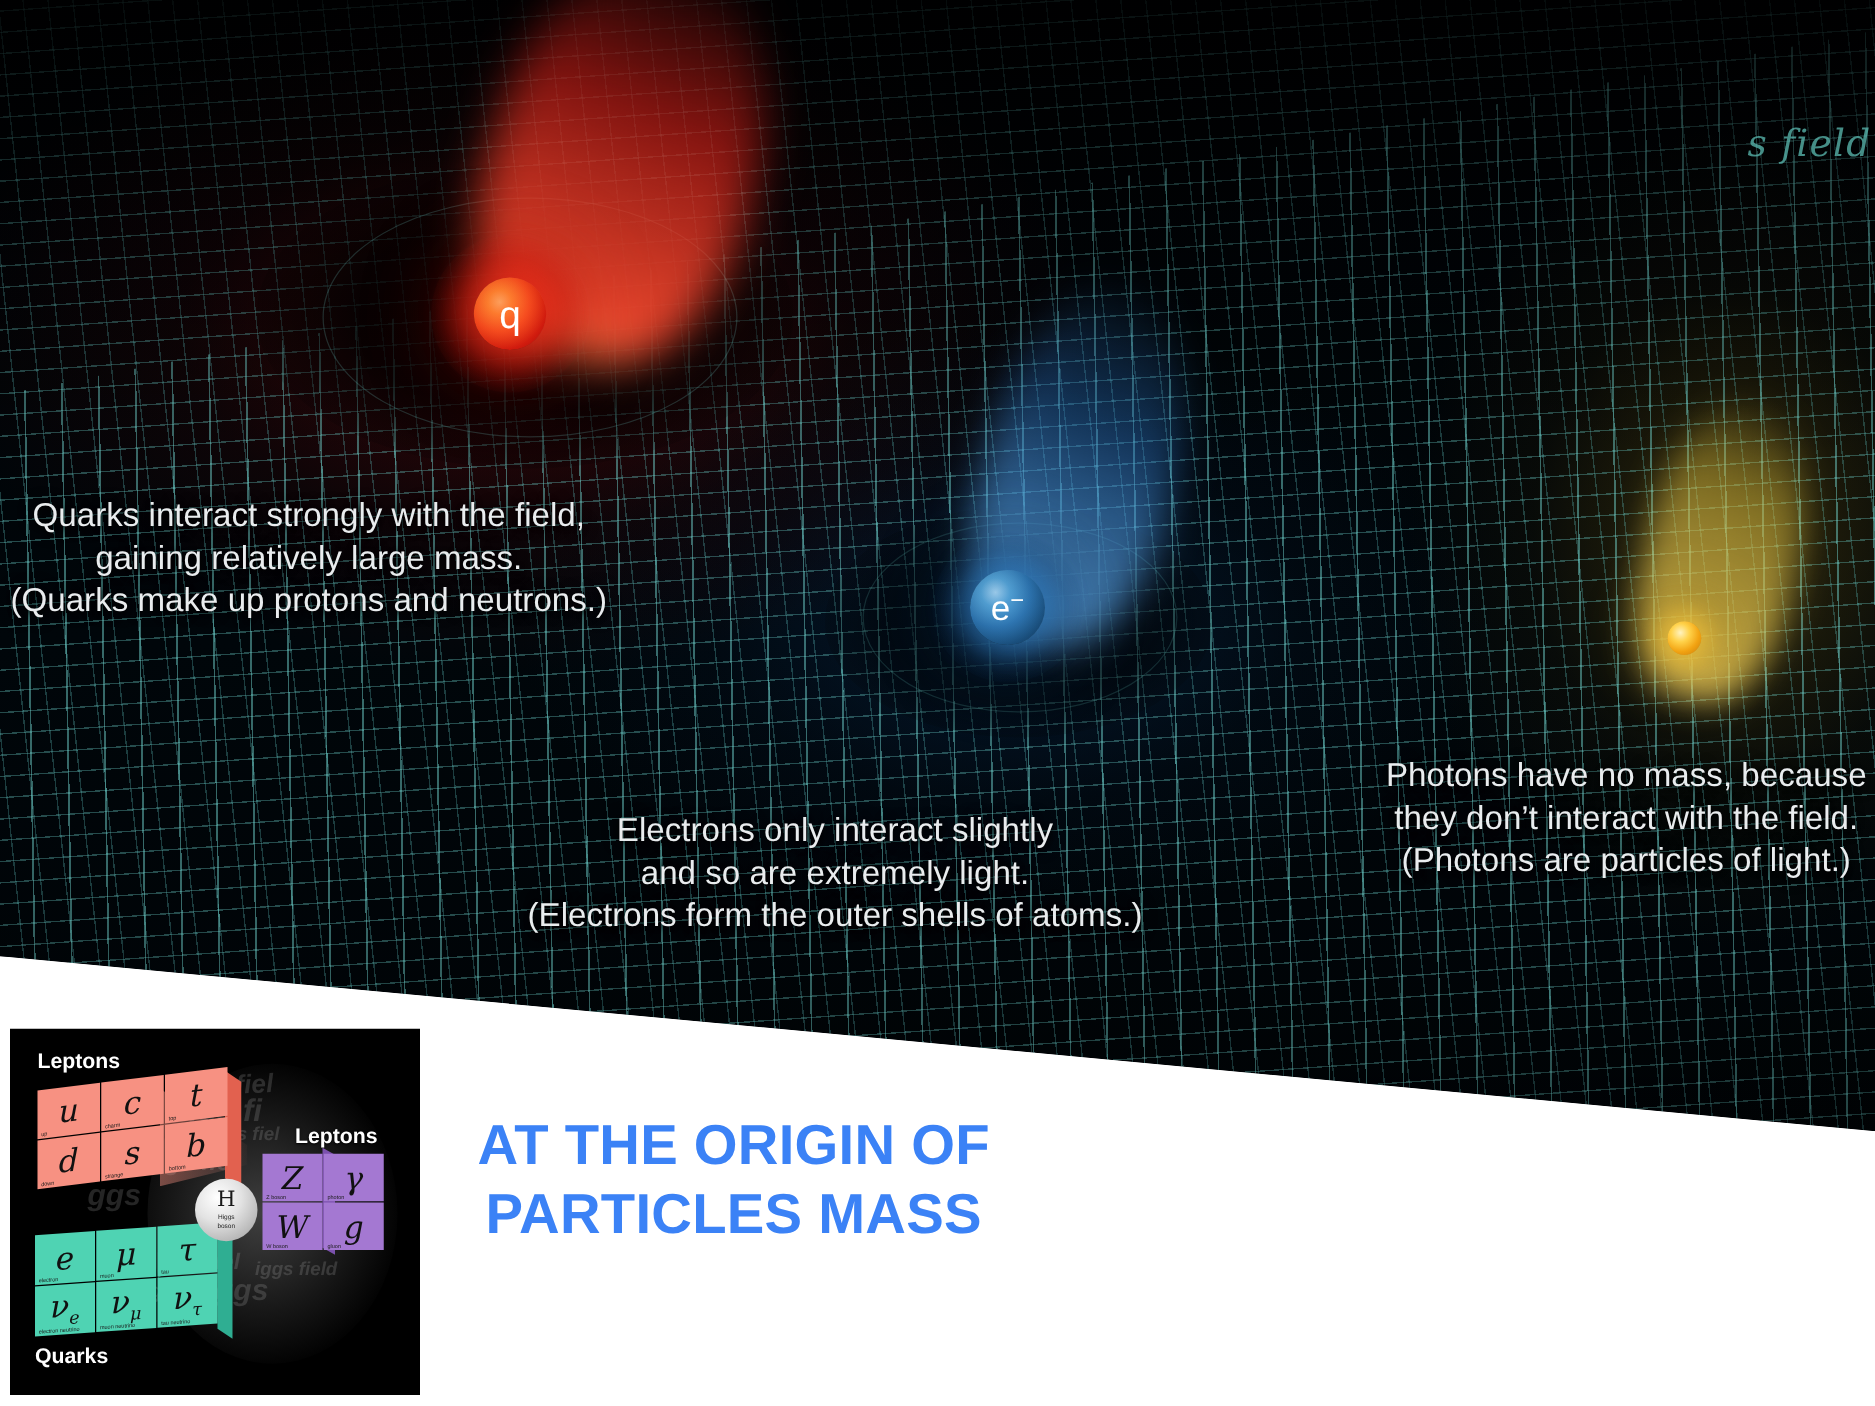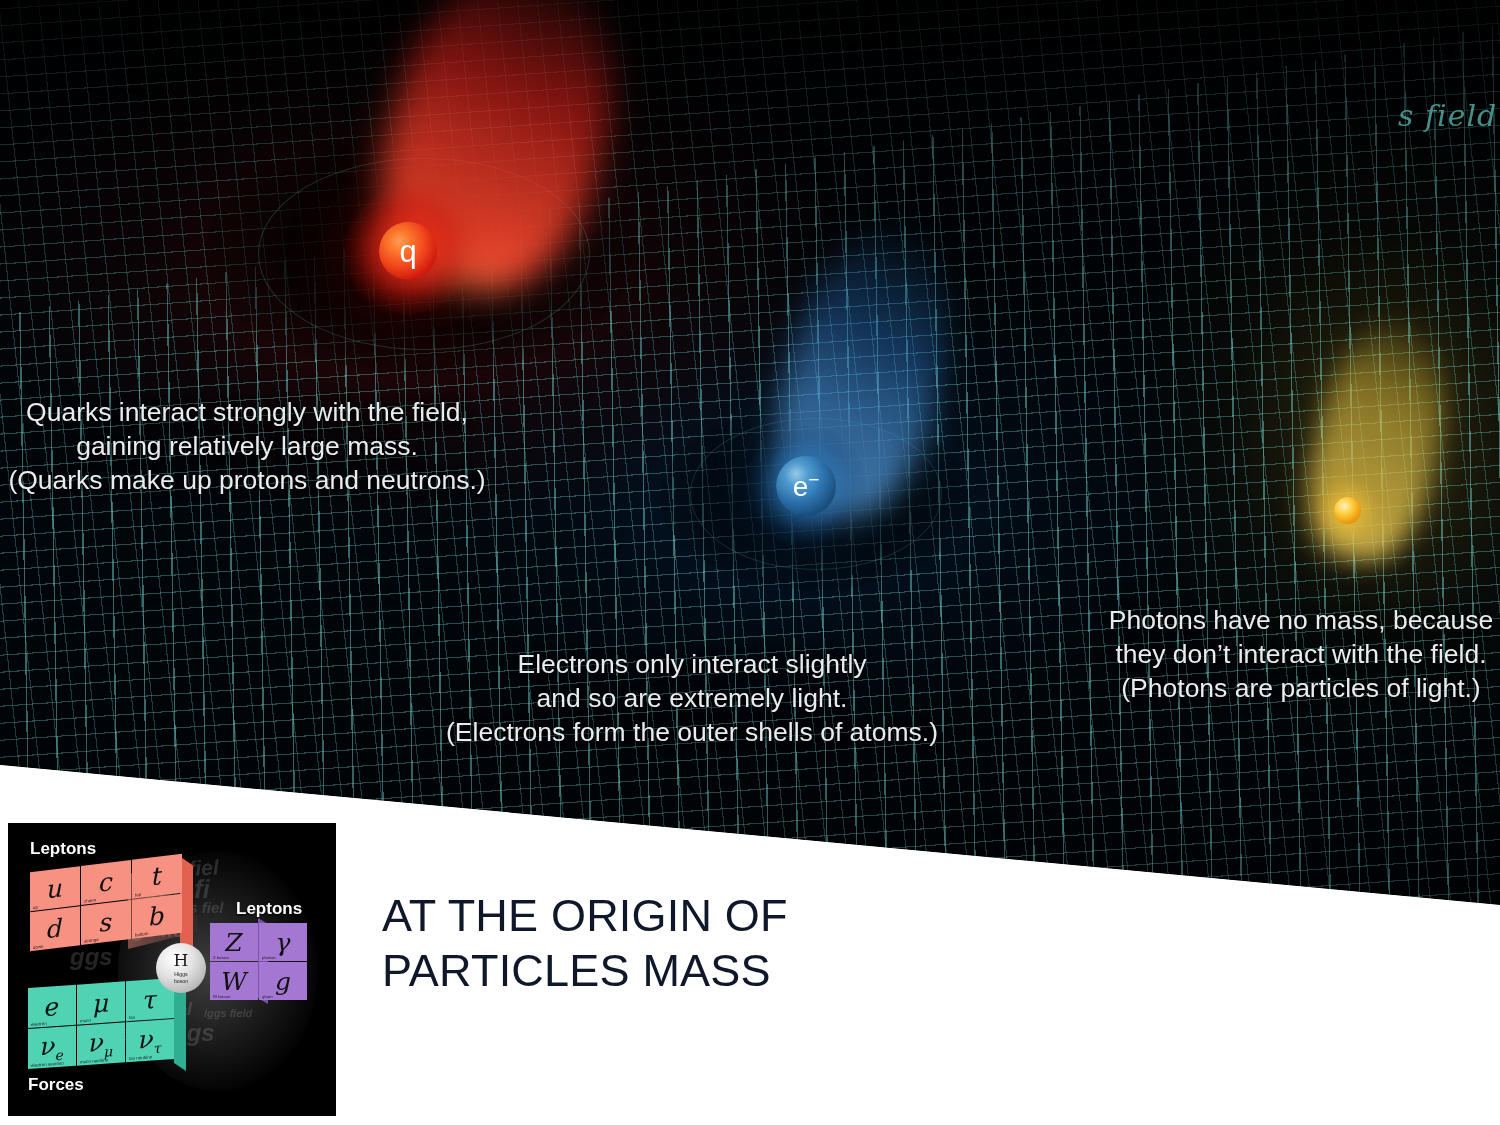--- a/index.html
+++ b/index.html
@@ -87,21 +87,21 @@
   
   .field-word{position:absolute;left:1398px;top:98px;font-style:italic;font-size:30px;
      color:rgba(92,190,180,.75);letter-spacing:1px;white-space:nowrap;
      font-family:"DejaVu Serif",serif;}
 
   
   .caption{position:absolute;color:#e9ecee;font-family:"Liberation Sans",sans-serif;
      font-size:26.5px;line-height:1.28;text-align:center;white-space:pre-line;
      text-shadow:0 1px 4px rgba(0,0,0,.95),0 0 12px rgba(0,0,0,.8);}
   #cap-quark{left:-8px;top:396px;width:510px;}
-  #cap-electron{left:412px;top:648px;width:560px;}
+  #cap-electron{left:388px;top:648px;width:560px;}
   #cap-photon{left:1095px;top:604px;width:412px;}
 
   
   #logo{position:absolute;left:1288px;top:0;width:212px;height:345px;}
   .logo-wedge2{position:absolute;left:0;top:0;width:212px;height:345px;background:#ffffff;
      -webkit-clip-path:polygon(10px 0, 212px 0, 212px 345px, 166px 345px);
      clip-path:polygon(10px 0, 212px 0, 212px 345px, 166px 345px);}
   .logo-block{position:absolute;left:77px;top:55px;width:55px;height:230px;background:#e1121a;z-index:4;}
   .logo-letters{position:absolute;left:77px;top:55px;width:55px;height:230px;z-index:5;
      display:flex;flex-direction:column;justify-content:center;align-items:center;}
@@ -112,23 +112,23 @@
      background:#e1121a;z-index:3;}
   .logo-dot-shadow{position:absolute;left:72px;top:292px;width:50px;height:50px;border-radius:50%;
      background:#3b3735;z-index:2;}
   .logo-ghost{position:absolute;left:96px;top:34px;width:22px;height:275px;background:#272424;z-index:1;opacity:.95;}
 
   
   #bottom{position:absolute;left:0;top:765px;width:1500px;height:360px;background:#ffffff;z-index:6;
      -webkit-clip-path:polygon(0 0,1500px 140px,1500px 360px,0 360px);
      clip-path:polygon(0 0,1500px 140px,1500px 360px,0 360px);}
 
-  #title{position:absolute;left:382px;top:889px;z-index:8;color:#0f172a;
-     font-family:"Liberation Sans",sans-serif;font-weight:400;font-size:45px;line-height:1.22;
-     white-space:pre-line;letter-spacing:.2px;}
+  #title{position:absolute;left:382px;top:889px;z-index:8;color:#3b82f6;
+     font-family:"Liberation Sans",sans-serif;font-weight:700;font-size:45px;line-height:1.22;
+     white-space:pre-line;letter-spacing:.2px;text-align:center;}
 
   
   #sm{position:absolute;left:8px;top:823px;width:328px;height:293px;background:#000;z-index:8;overflow:hidden;}
   #sm .fieldfog{position:absolute;left:110px;top:28px;width:200px;height:240px;border-radius:50%;
      background:radial-gradient(ellipse at 45% 50%, rgba(210,210,210,.30) 0%, rgba(150,150,150,.16) 45%, rgba(0,0,0,0) 75%);}
   #sm .fogword{position:absolute;color:rgba(205,205,205,.18);font-style:italic;font-weight:700;
      font-family:"Liberation Sans",sans-serif;white-space:nowrap;}
   #sm .grp-title{position:absolute;color:#fff;font-weight:700;font-size:17px;
      font-family:"Liberation Sans",sans-serif;text-shadow:0 1px 2px #000;}
   .cubes{position:absolute;display:grid;gap:1px;}
@@ -222,21 +222,21 @@
   <div id="sm">
     <div class="fieldfog"></div>
 
     <div class="fogword" style="left:150px;top:34px;font-size:21px;transform:rotate(-3deg);">gs fiel</div>
     <div class="fogword" style="left:128px;top:52px;font-size:25px;">iggs fi</div>
     <div class="fogword" style="left:148px;top:76px;font-size:15px;">Higgs fiel</div>
     <div class="fogword" style="left:124px;top:96px;font-size:20px;">gs fiel</div>
     <div class="fogword" style="left:62px;top:120px;font-size:24px;">ggs</div>
     <div class="fogword" style="left:158px;top:176px;font-size:18px;">fiel</div>
     <div class="fogword" style="left:140px;top:196px;font-size:24px;">Higgs</div>
-    <div class="fogword" style="left:196px;top:184px;font-size:11px;">iggs field</div>
+    <div class="fogword" style="left:196px;top:184px;font-size:15px;">iggs field</div>
     <div class="fogword" style="left:84px;top:200px;font-size:17px;">Higg</div>
 
     <div class="ray q1"></div>
     <div class="ray l1"></div>
 
     <div class="grp-title" style="left:22px;top:16px;">Leptons</div>
     <div class="q-side"></div>
     <div class="cubes q-grid">
       <div class="cube q-cell">
           <span class="sym">u</span>
@@ -257,21 +257,21 @@
       <div class="cube q-cell">
           <span class="sym">s</span>
           <span class="sub">strange</span>
         </div>
       <div class="cube q-cell">
           <span class="sym">b</span>
           <span class="sub">bottom</span>
         </div>
     </div>
 
-    <div class="grp-title" style="left:20px;top:252px;">Forces</div>
+    <div class="grp-title" style="left:20px;top:252px;">Quarks</div>
     <div class="l-side"></div>
     <div class="cubes l-grid">
       <div class="cube l-cell">
           <span class="sym">e</span>
           <span class="sub">electron</span>
         </div>
       <div class="cube l-cell">
           <span class="sym">μ</span>
           <span class="sub">muon</span>
         </div>

